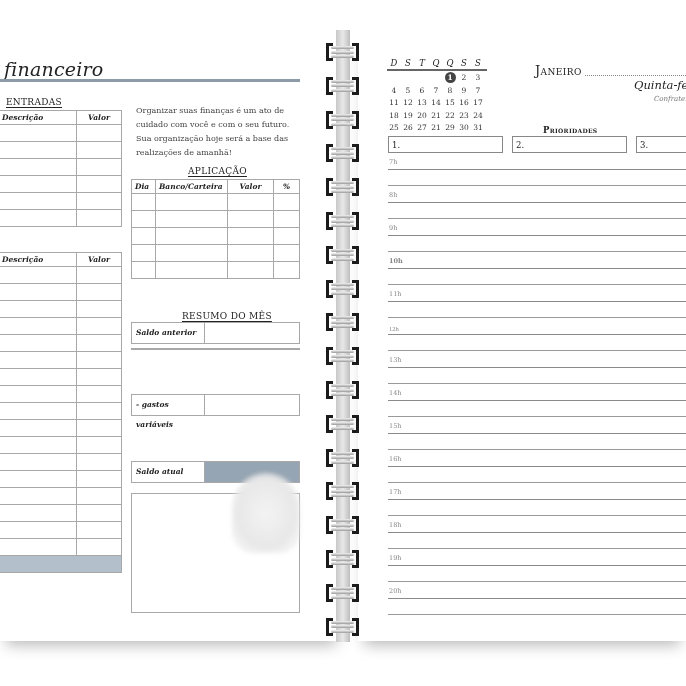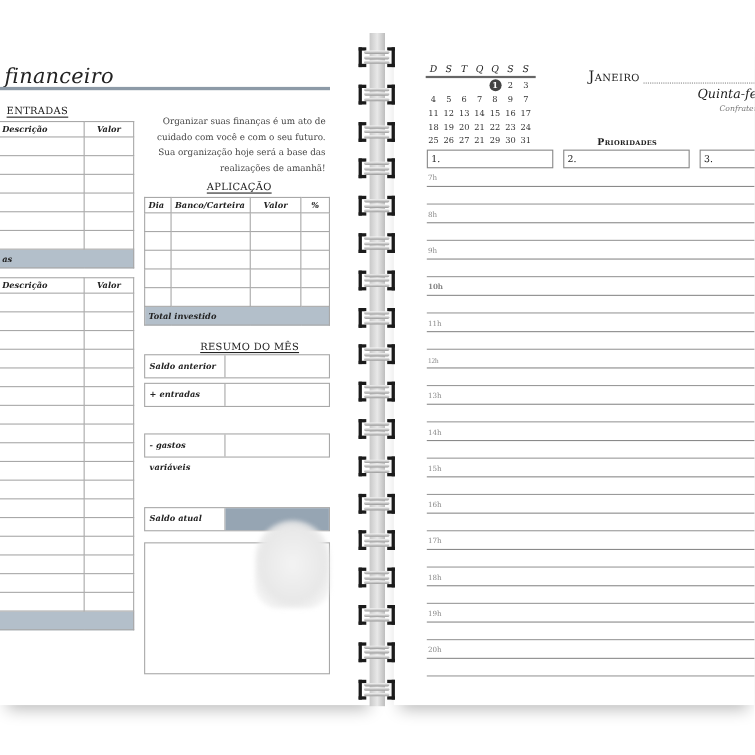--- a/index.html
+++ b/index.html
@@ -19,21 +19,21 @@
 
   .sec-title { position: absolute; font-size: 9px; color: #222; text-decoration: underline;
     text-underline-offset: 2px; letter-spacing: 0.3px; }
 
   table.grid { position: absolute; border-collapse: collapse; background: #fff; }
   table.grid td, table.grid th { border: 1px solid #a8a8a8; font-size: 7.5px; font-style: italic;
     font-weight: bold; text-align: left; padding: 0 3px; color: #222; }
   table.grid th { height: 14px; }
   .total-row td { background: #b3bfca; }
 
-  .quote { position: absolute; left: 136px; top: 104px; width: 160px; text-align: right;
+  .quote { position: absolute; left: 136px; top: 104px; width: 160px; text-align: left;
     font-size: 8px; line-height: 14px; color: #444; }
 
   .resumo-box { position: absolute; left: 131px; width: 169px; border: 1px solid #a8a8a8; background: #fff; }
   .resumo-row { display: flex; height: 20px; border-top: 1px solid #a8a8a8; }
   .resumo-row:first-child { border-top: none; }
   .resumo-label { width: 73px; border-right: 1px solid #a8a8a8; font-size: 7.5px; font-style: italic;
     font-weight: bold; padding-left: 4px; line-height: 20px; color: #222; }
   .resumo-val { flex: 1; }
   .resumo-val.shaded { background: #96a5b3; }
 
@@ -107,23 +107,20 @@
         <td></td>
         <td></td>
       </tr>
       <tr style="height: 17px;">
         <td></td>
         <td></td>
       </tr>
       <tr style="height: 17px;">
         <td></td>
         <td></td>
-      </tr>
-      <tr class="total-row" style="height: 17px;">
-        <td colspan="2">as</td>
       </tr>
     </tbody>
 </table>
 
 <div class="sec-title" style="left:12px; top:254px;">SAÍDAS</div>
 <table class="grid" id="saidas-table" style="left:-2px; top:252px; width:124px;">
   <thead>
       <tr>
     <th style="width:78px;">Descrição</th>
     <th style="text-align:center;">Valor</th>
@@ -240,38 +237,31 @@
         <td></td>
         <td></td>
         <td></td>
       </tr>
       <tr style="height: 17px;">
         <td></td>
         <td></td>
         <td></td>
         <td></td>
       </tr>
-      <tr class="total-row" style="height: 17px;">
-        <td colspan="4">Total investido</td>
-      </tr>
     </tbody>
 </table>
 
 <div class="sec-title" style="left:182px; top:311px;">RESUMO DO MÊS</div>
 <div class="resumo-box" style="top:322px;">
   <div class="resumo-row">
       <div class="resumo-label">Saldo anterior</div>
       <div class="resumo-val"></div>
     </div>
 </div>
 <div class="resumo-box" style="top:348px;">
-  <div class="resumo-row">
-      <div class="resumo-label">+ entradas</div>
-      <div class="resumo-val"></div>
-    </div>
 </div>
 <div class="resumo-box" style="top:394px;">
   <div class="resumo-row">
       <div class="resumo-label">- gastos variáveis</div>
       <div class="resumo-val"></div>
     </div>
 </div>
 <div class="resumo-box" style="top:461px;">
   <div class="resumo-row">
       <div class="resumo-label">Saldo atual</div>

